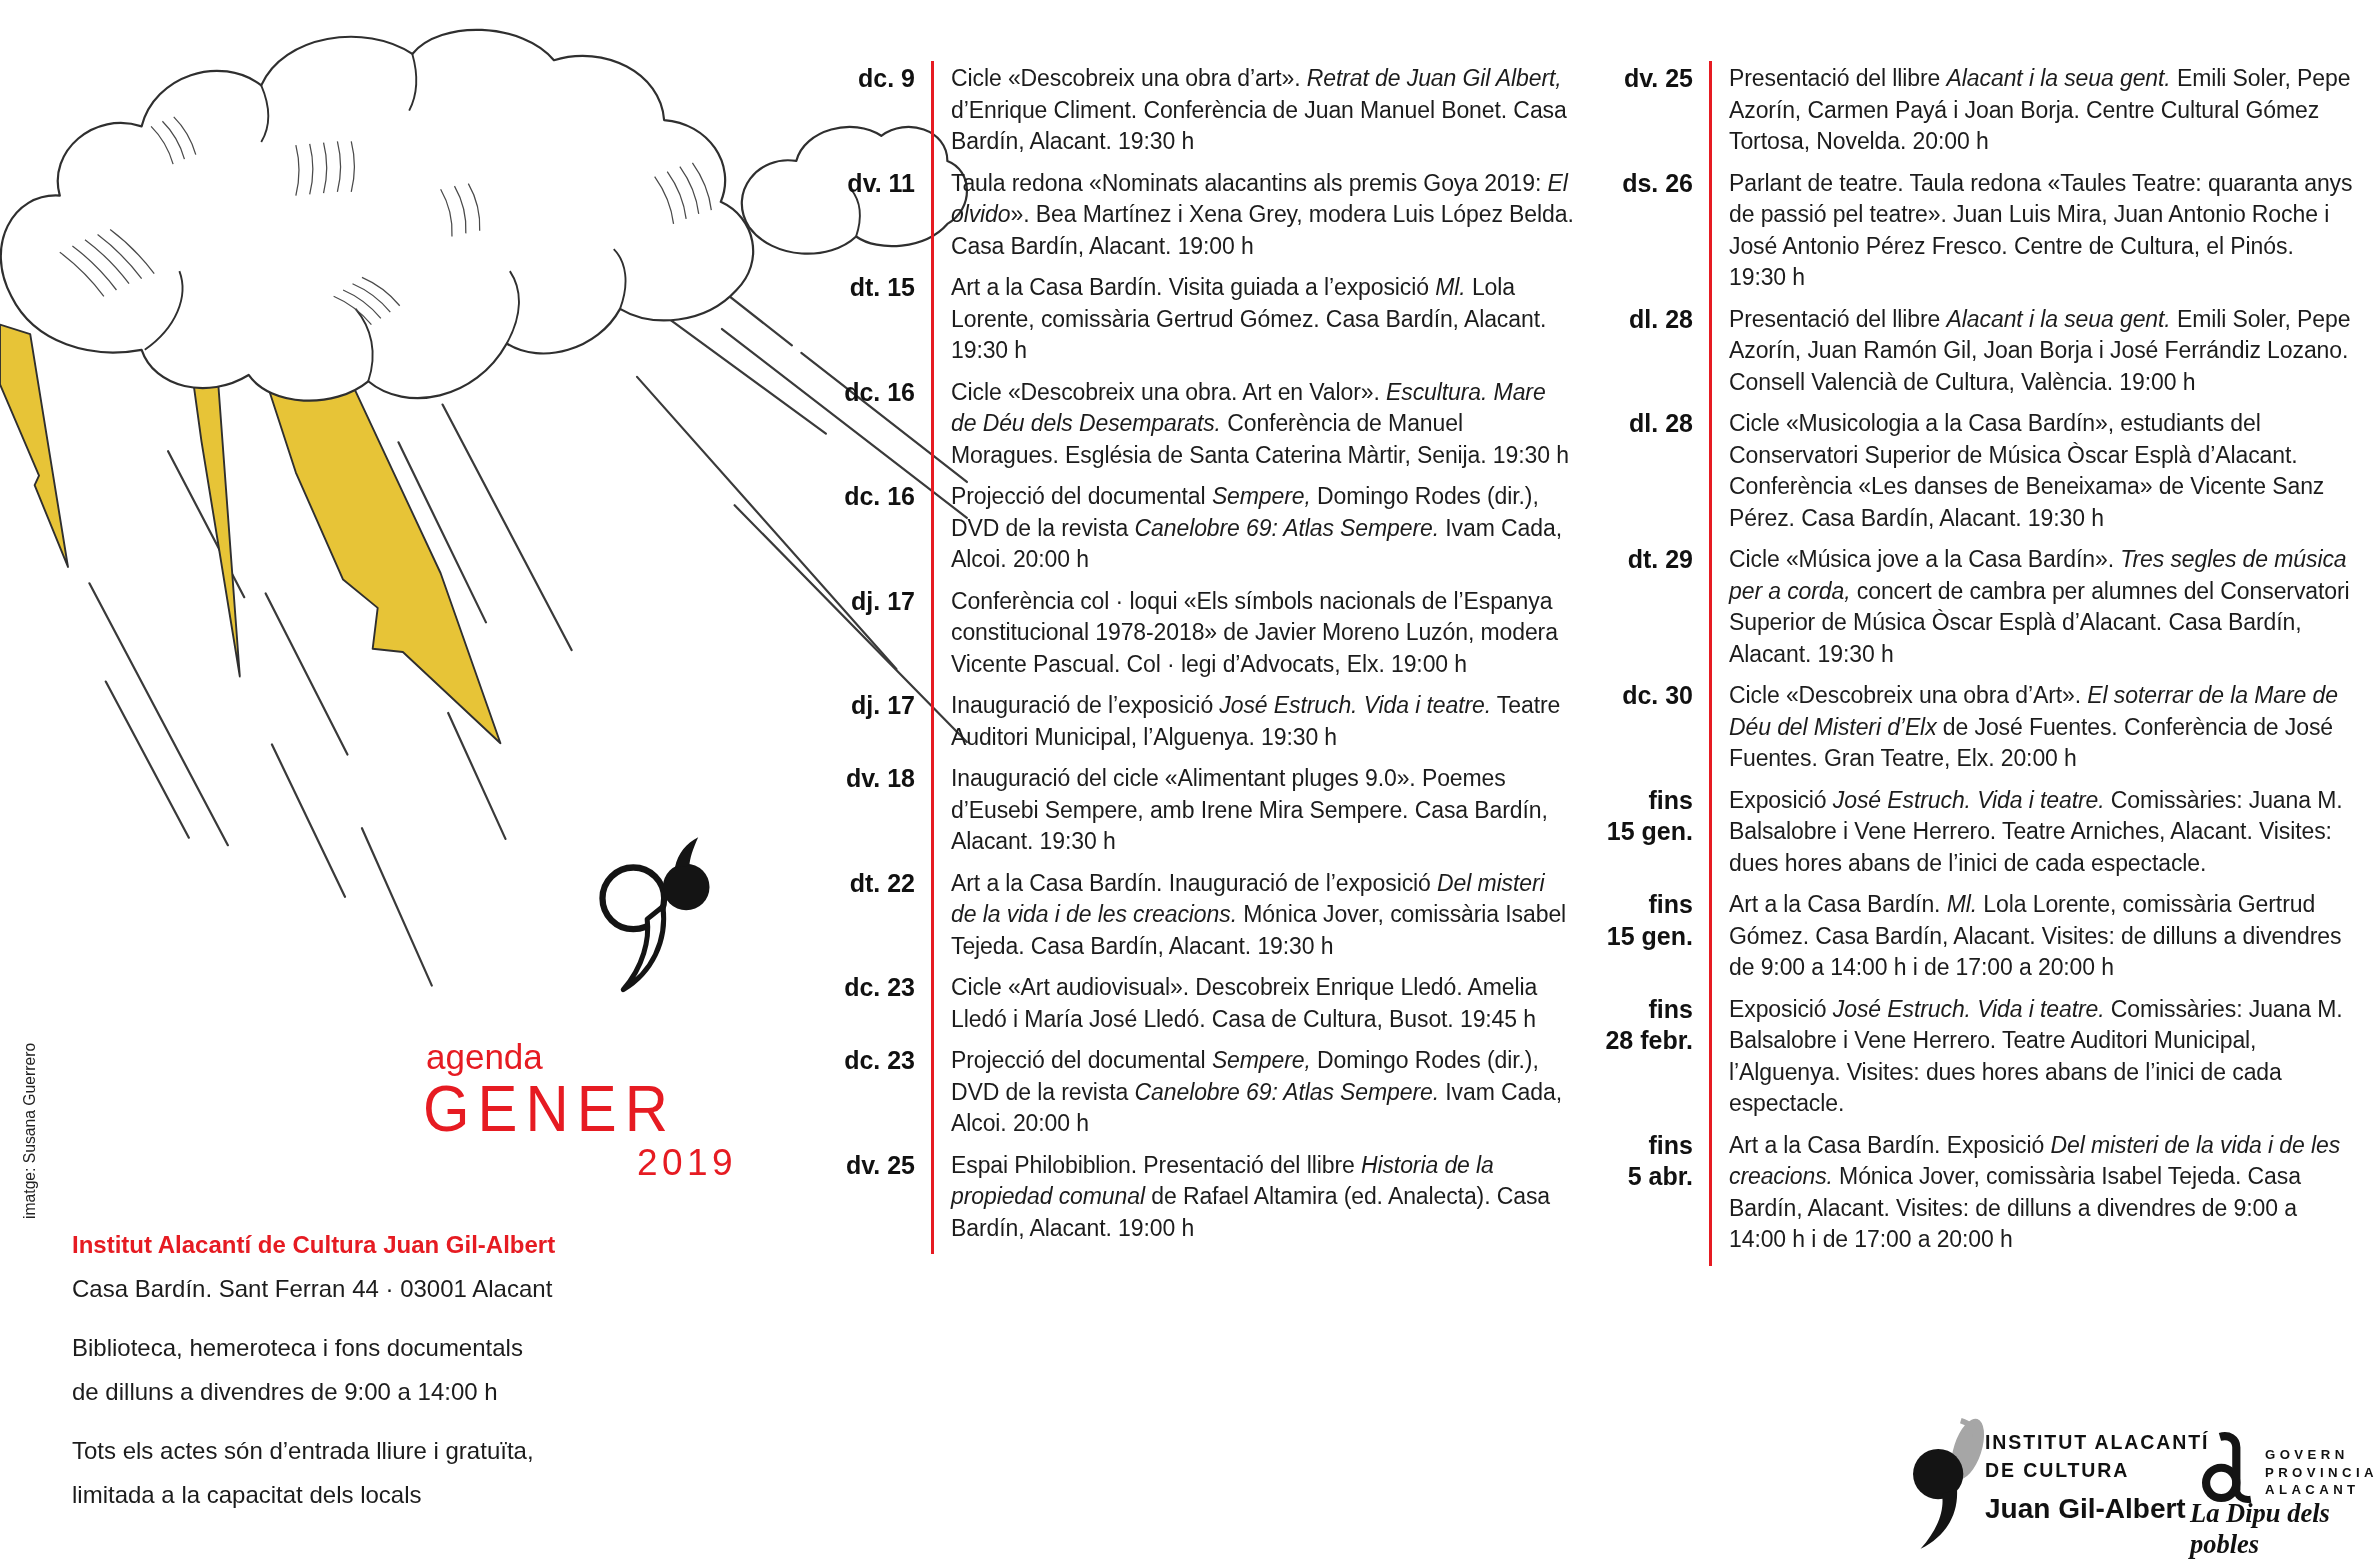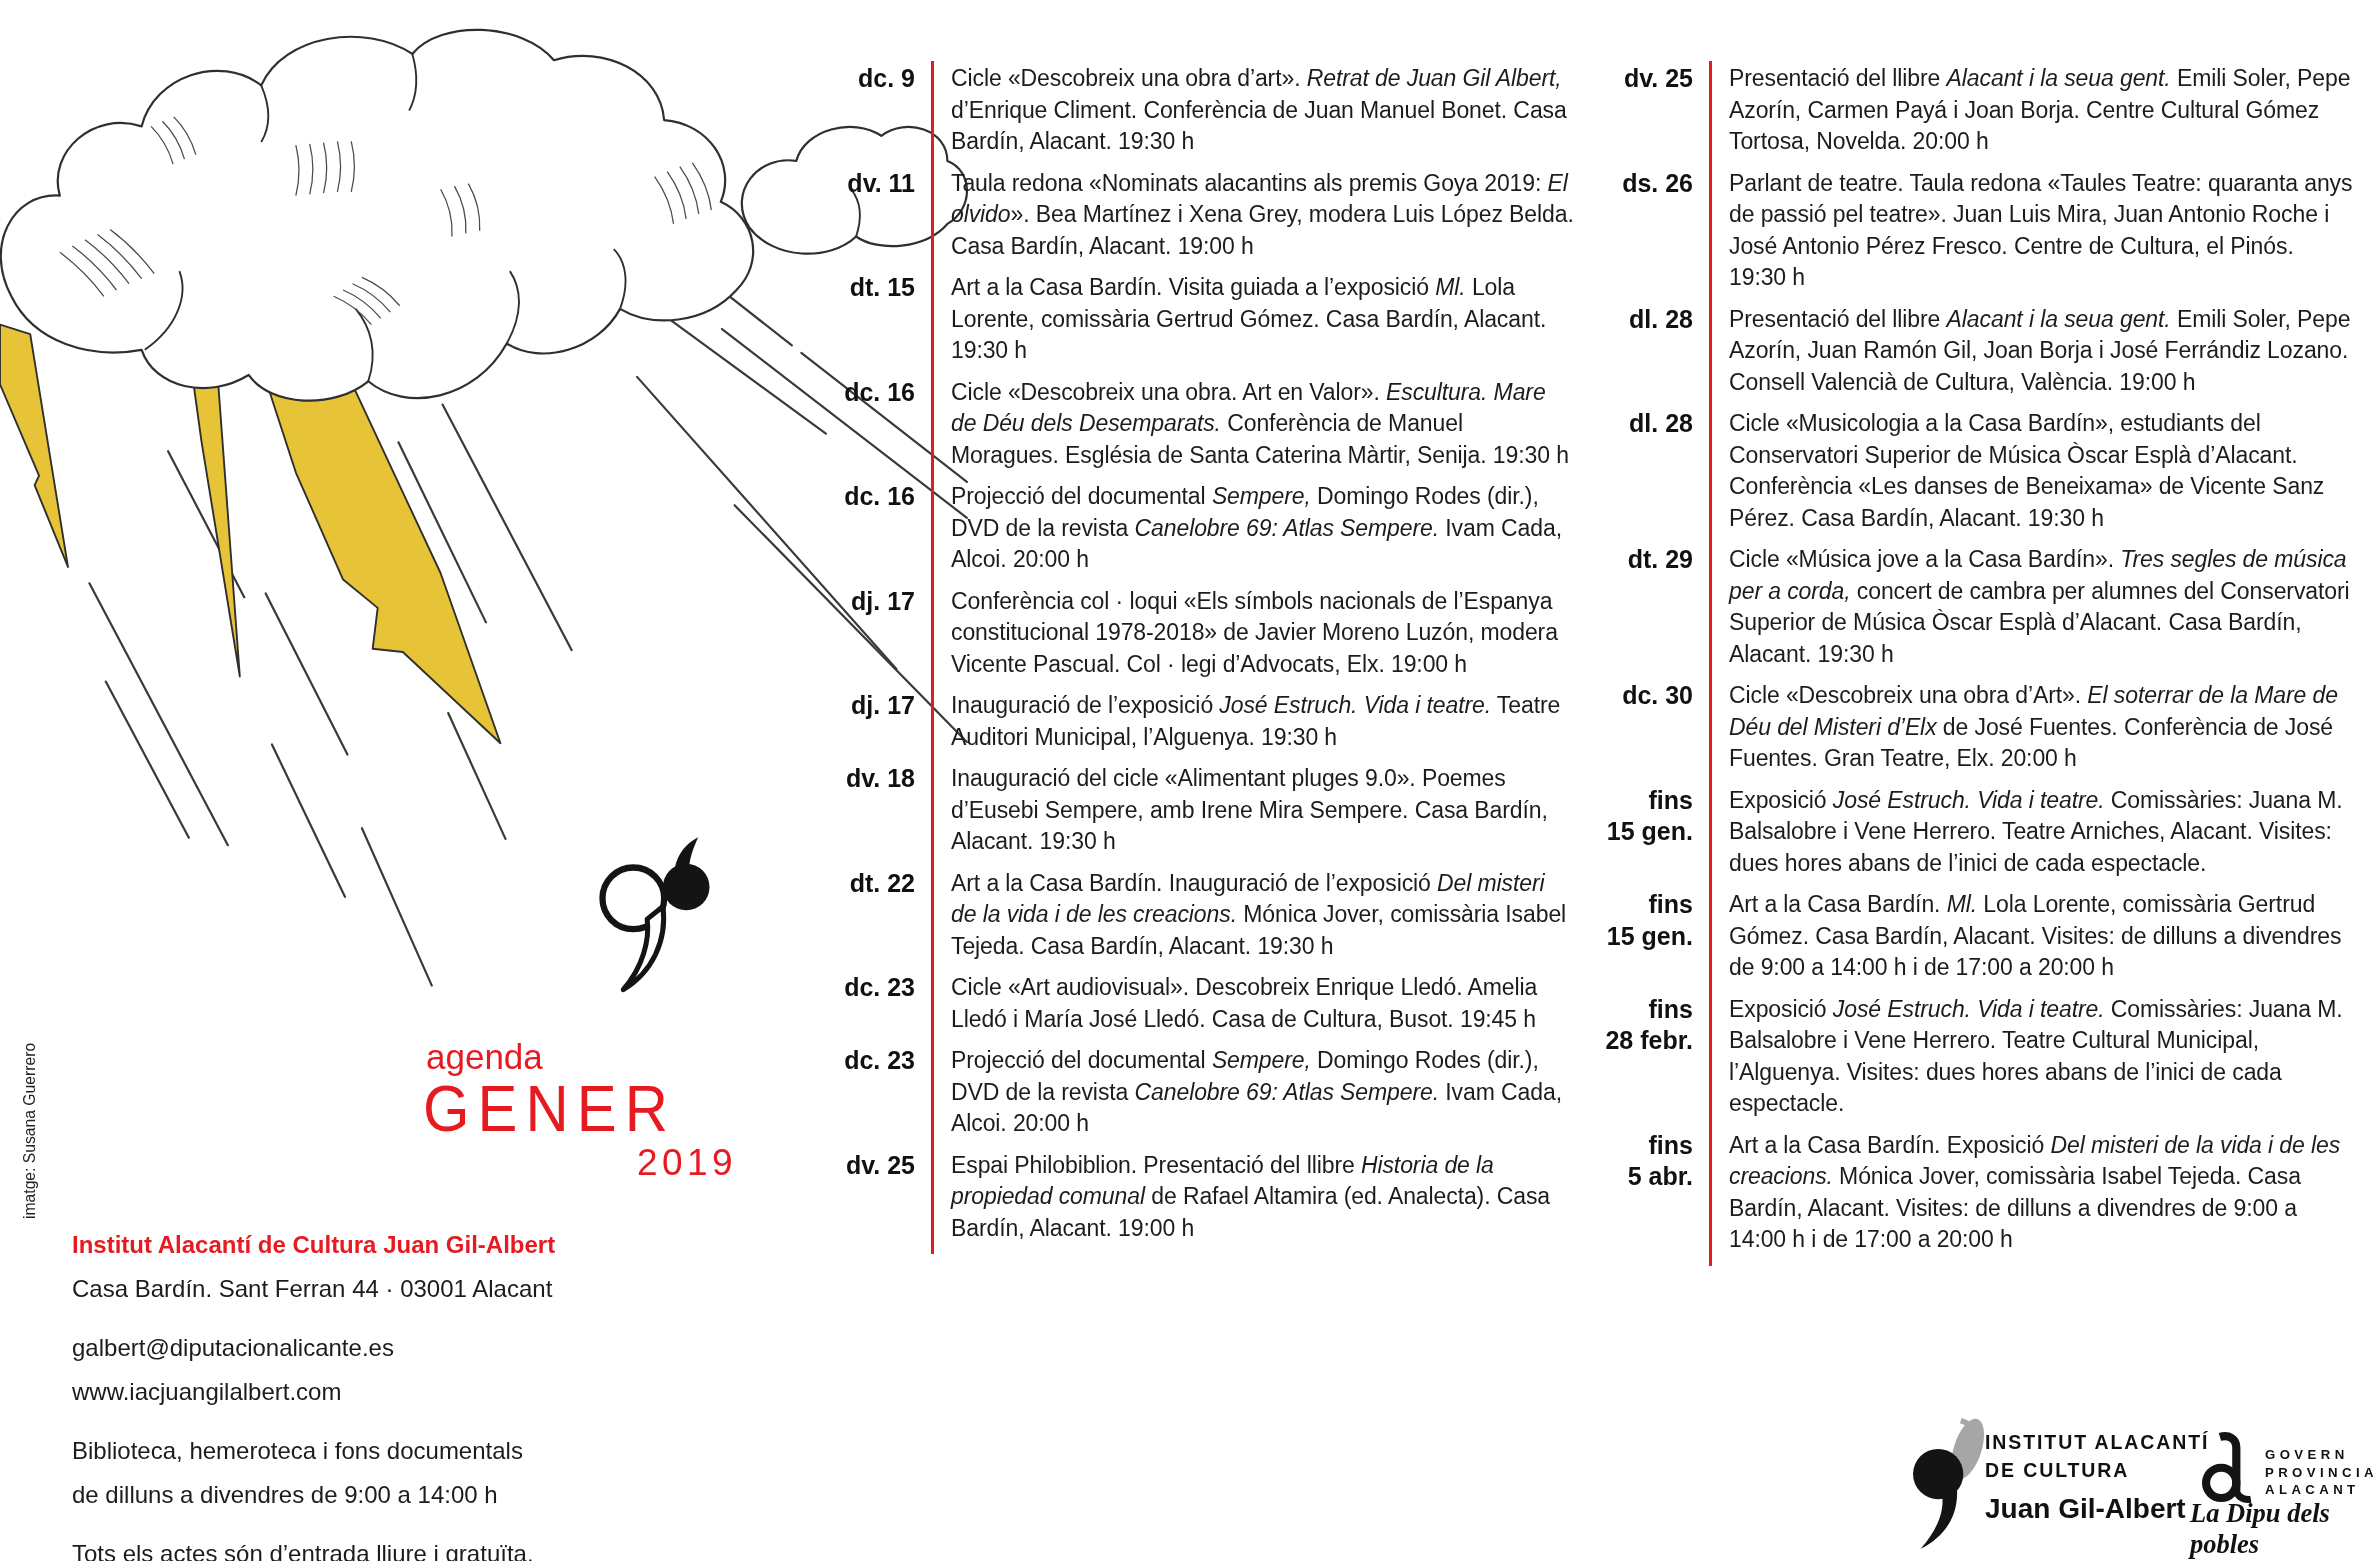--- a/index.html
+++ b/index.html
@@ -138,24 +138,20 @@
 
   <div class="credit">imatge: Susana Guerrero</div>
 
   <div id="contact">
     <div class="group">
       <p class="name">Institut Alacantí de Cultura Juan Gil-Albert</p>
       <div id="contact-group-0">
           <p>Casa Bardín. Sant Ferran 44 ·  03001 Alacant</p>
         </div>
     </div>
-    <div class="group" id="contact-group-1">
-        <p>galbert@diputacionalicante.es</p>
-        <p>www.iacjuangilalbert.com</p>
-      </div>
     <div class="group" id="contact-group-2">
         <p>Biblioteca, hemeroteca i fons documentals</p>
         <p>de dilluns a divendres de 9:00 a 14:00 h</p>
       </div>
     <div class="group" id="contact-group-3">
         <p>Tots els actes són d’entrada lliure i gratuïta,</p>
         <p>limitada a la capacitat dels locals</p>
       </div>
   </div>
 
@@ -245,21 +241,21 @@
           <div class="event-text"><span>Exposició </span><i>José Estruch. Vida i teatre.</i><span> Comissàries: Juana M. Balsalobre i Vene Herrero. Teatre Arniches, Alacant. Visites: dues hores abans de l’inici de cada espectacle.</span></div>
         </div>
         <div class="event">
           <div class="event-date">fins
 15 gen.</div>
           <div class="event-text"><span>Art a la Casa Bardín. </span><i>Ml.</i><span> Lola Lorente, comissària Gertrud Gómez. Casa Bardín, Alacant. Visites: de dilluns a divendres de 9:00 a 14:00 h i de 17:00 a 20:00 h</span></div>
         </div>
         <div class="event">
           <div class="event-date">fins
 28 febr.</div>
-          <div class="event-text"><span>Exposició </span><i>José Estruch. Vida i teatre.</i><span> Comissàries: Juana M. Balsalobre i Vene Herrero. Teatre Cultural Municipal, l’Alguenya. Visites: dues hores abans de l’inici de cada espectacle.</span></div>
+          <div class="event-text"><span>Exposició </span><i>José Estruch. Vida i teatre.</i><span> Comissàries: Juana M. Balsalobre i Vene Herrero. Teatre Auditori Municipal, l’Alguenya. Visites: dues hores abans de l’inici de cada espectacle.</span></div>
         </div>
         <div class="event">
           <div class="event-date">fins
 5 abr.</div>
           <div class="event-text"><span>Art a la Casa Bardín. Exposició </span><i>Del misteri de la vida i de les creacions.</i><span> Mónica Jover, comissària Isabel Tejeda. Casa Bardín, Alacant. Visites: de dilluns a divendres de 9:00 a 14:00 h i de 17:00 a 20:00 h</span></div>
         </div>
       </div>
   </div>
 
   <svg style="position:absolute;left:1908px;top:1414px;" width="132" height="139" viewBox="0 0 210 220">

